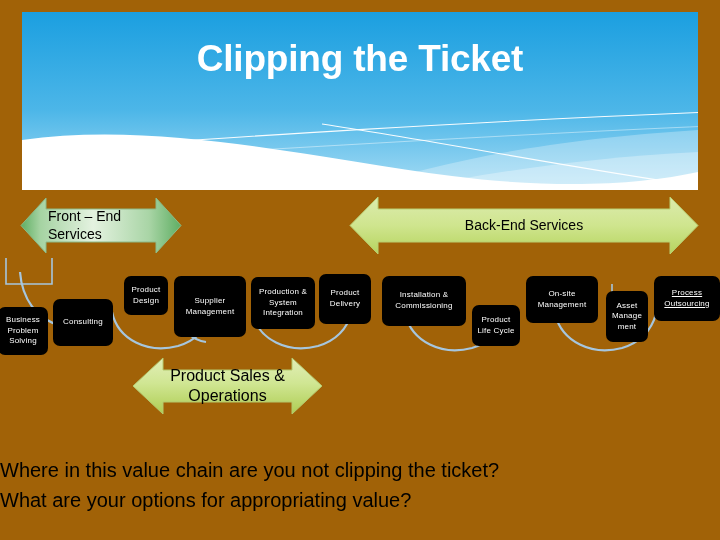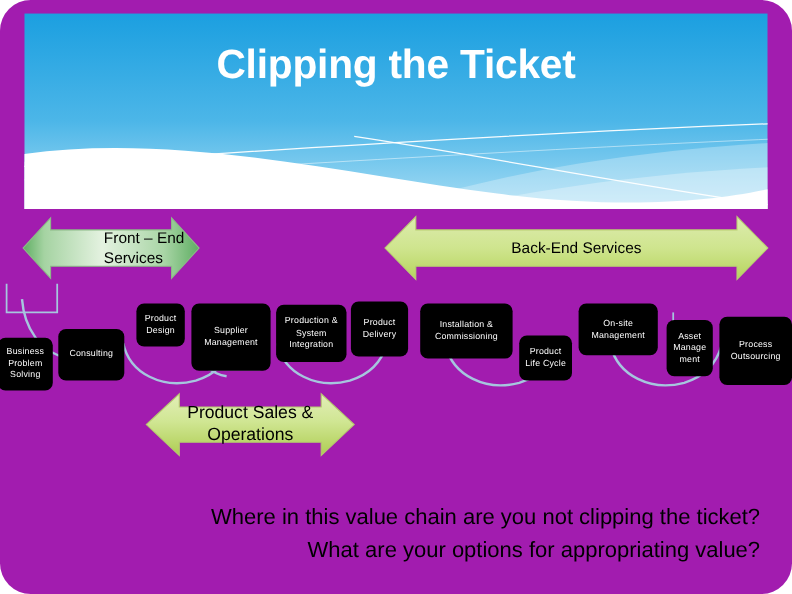--- a/index.html
+++ b/index.html
@@ -5,23 +5,22 @@
   html,body{margin:0;padding:0;}
   body{
     width:720px;height:540px;
     background:#ffffff;
     font-family:"Liberation Sans", sans-serif;
     overflow:hidden;
   }
   #slide{
     position:relative;
     width:720px;height:540px;
-    background:#a21caf;
+    background:#a16207;
     overflow:hidden;
-    border-radius:28px;
   }
 
   
   #header-band{
     position:absolute;left:22px;top:12px;
     width:676px;height:178px;
     overflow:hidden;
   }
   #header-band svg{display:block;}
 
@@ -45,21 +44,21 @@
   .chevron .lbl{
     position:absolute;left:0;top:0;width:100%;height:100%;
     display:flex;align-items:center;justify-content:center;
     color:#000;
     text-align:center;
     line-height:1.22;
     pointer-events:none;
   }
 
   #arrow-front{left:18px;top:193px;width:166px;height:65px;}
-  #arrow-front .lbl{font-size:14px;justify-content:center;padding-left:30px;}
+  #arrow-front .lbl{font-size:14px;justify-content:flex-start;padding-left:30px;}
   #arrow-front .lbl span{display:block;text-align:left;}
 
   #arrow-back{left:348px;top:193px;width:352px;height:65px;}
   #arrow-back .lbl{font-size:14px;}
 
   #arrow-bottom{left:130px;top:355px;width:195px;height:62px;}
   #arrow-bottom .lbl{font-size:16px;}
 
   
   .vbox{
@@ -75,25 +74,24 @@
     line-height:1.32;
     padding:2px;
     box-sizing:border-box;
     letter-spacing:0.2px;
   }
   .vbox span{display:block;width:100%;}
 
   
   #question{
     position:absolute;left:0;top:455px;width:656px;
-    text-align:right;
+    text-align:left;
     color:#000000;
     font-size:20px;
     line-height:30px;
-    margin-left:35px;
   }
   #question span{display:block;}
 </style>
 </head>
 <body>
 
 <div id="slide">
 
   <div id="header-band">
     <svg width="676" height="178" viewBox="0 0 676 178" xmlns="http://www.w3.org/2000/svg">
@@ -209,21 +207,21 @@
   </div>
 
   <div class="vbox" style="left:526px;top:276px;width:72px;height:47px;">
     <span>On-site Management</span>
   </div>
 
   <div class="vbox" style="left:606px;top:273px;width:42px;height:51px;margin-top:18px;">
     <span>Asset Manage ment</span>
   </div>
 
-  <div class="vbox" style="left:654px;top:288px;width:66px;height:62px;">
+  <div class="vbox" style="left:654px;top:276px;width:66px;height:45px;text-decoration:underline;">
     <span>Process Outsourcing</span>
   </div>
 
   <div class="chevron" id="arrow-bottom">
     <svg width="195" height="62" viewBox="0 0 195 62" xmlns="http://www.w3.org/2000/svg">
       <defs>
         <linearGradient id="gBottom" x1="0" y1="0" x2="0" y2="1">
           <stop offset="0" stop-color="#e2eeb8"></stop>
           <stop offset="0.45" stop-color="#d0e693"></stop>
           <stop offset="1" stop-color="#aecd52"></stop>

